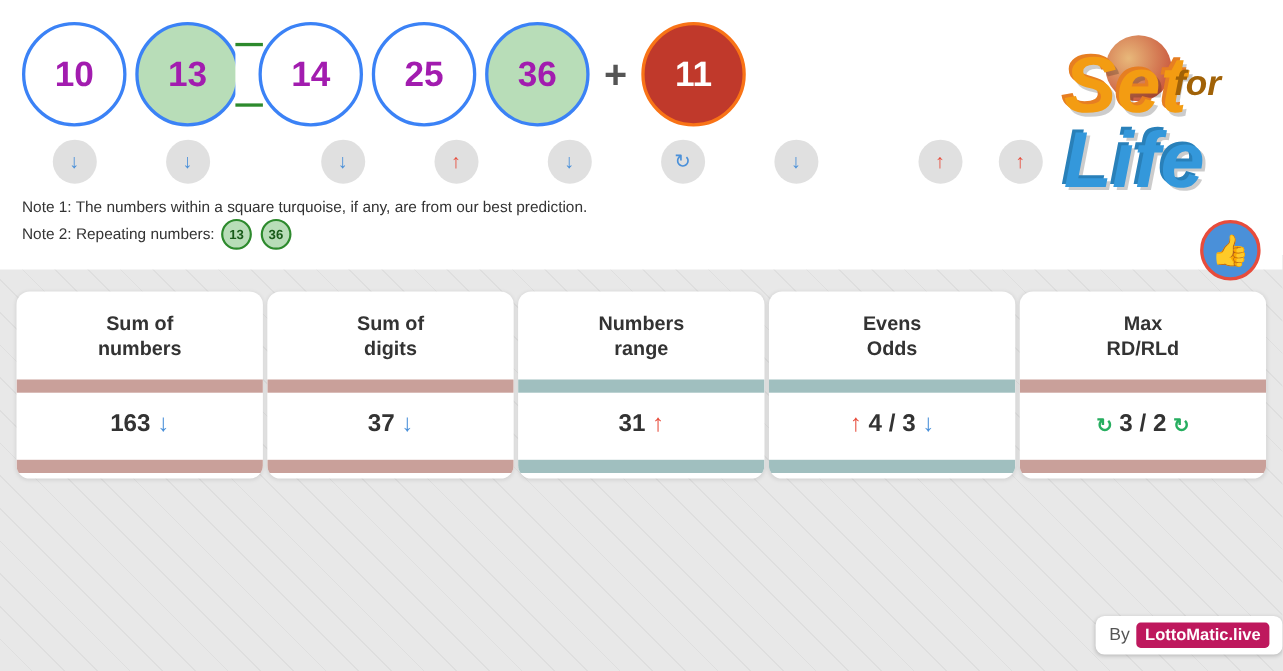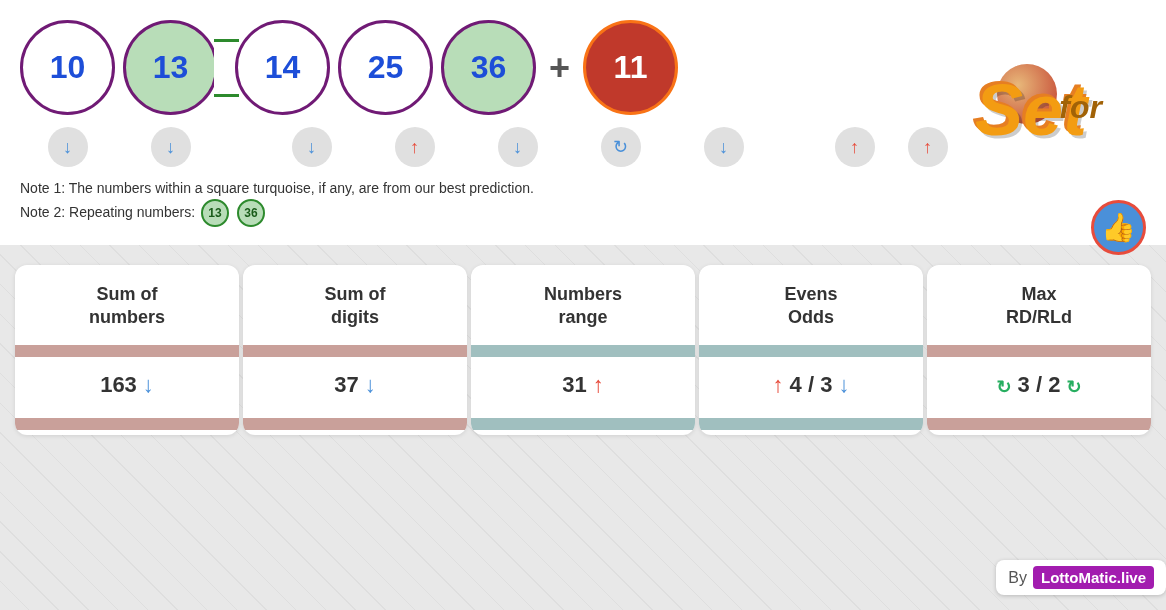--- a/index.html
+++ b/index.html
@@ -48,27 +48,27 @@
       display: flex;
       align-items: center;
       gap: 8px;
       margin-bottom: 10px;
     }
 
     .number-ball {
       width: 95px;
       height: 95px;
       border-radius: 50%;
-      border: 3px solid #701a75;
+      border: 3px solid #3b82f6;
       display: flex;
       align-items: center;
       justify-content: center;
       font-size: 32px;
       font-weight: bold;
-      color: #1d4ed8;
+      color: #a21caf;
       background: white;
       position: relative;
     }
 
     .number-ball.highlighted {
       background: #b8ddb8;
     }
 
     .number-ball.bonus {
       background: #c0392b;
@@ -288,21 +288,21 @@
       gap: 6px;
       font-size: 16px;
       box-shadow: 0 1px 4px rgba(0,0,0,0.2);
     }
 
     .by-text {
       color: #555;
     }
 
     .lottomaticsite {
-      background: #a21caf;
+      background: #be185d;
       color: white;
       padding: 3px 8px;
       border-radius: 4px;
       font-weight: bold;
       font-size: 15px;
     }
 
     .ball-pair {
       display: flex;
       align-items: center;
@@ -401,20 +401,23 @@
       </p>
     </div>
 
     <div class="logo-area">
       <div class="logo-container">
         <div class="logo-ball"></div>
         <div style="display:flex; align-items:center; position:relative;">
           <span class="logo-text-set">Set</span>
           <span class="logo-text-for">for</span>
         </div>
+        <div>
+          <span class="logo-text-life">Life</span>
+        </div>
       </div>
     </div>
 
     <div class="thumbs-up-btn">
       <span>👍</span>
     </div>
 
   </div>
 
   <div class="stats-section">

